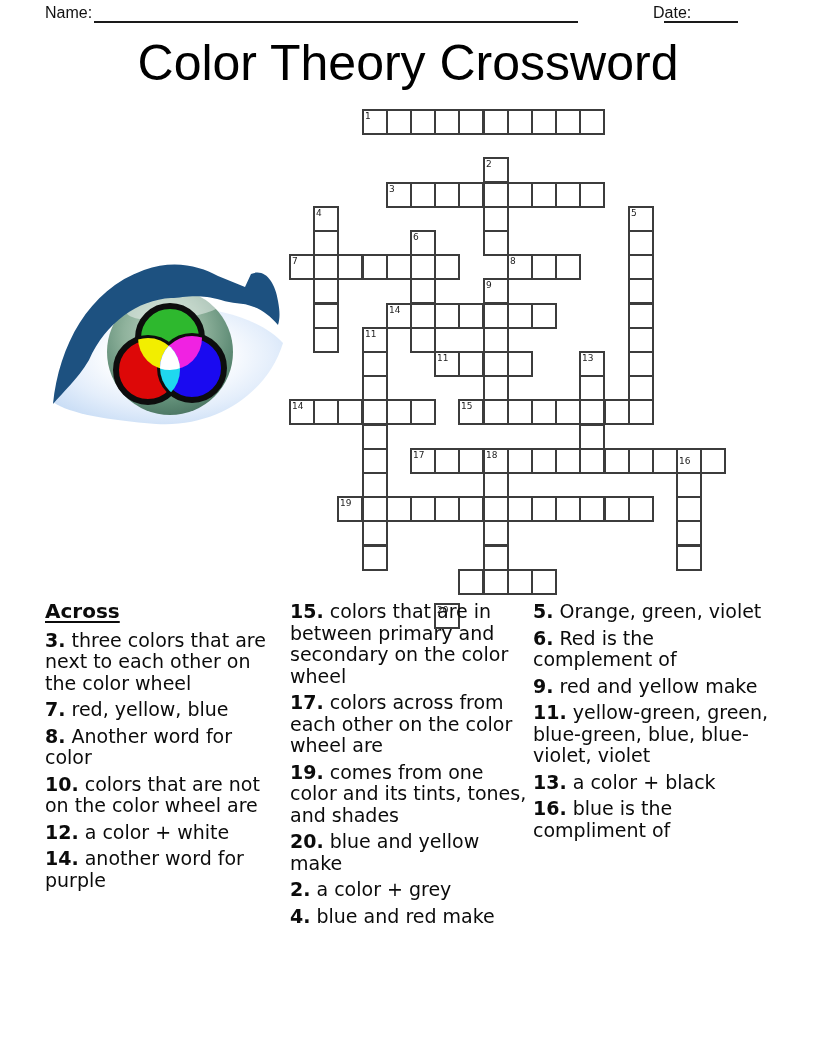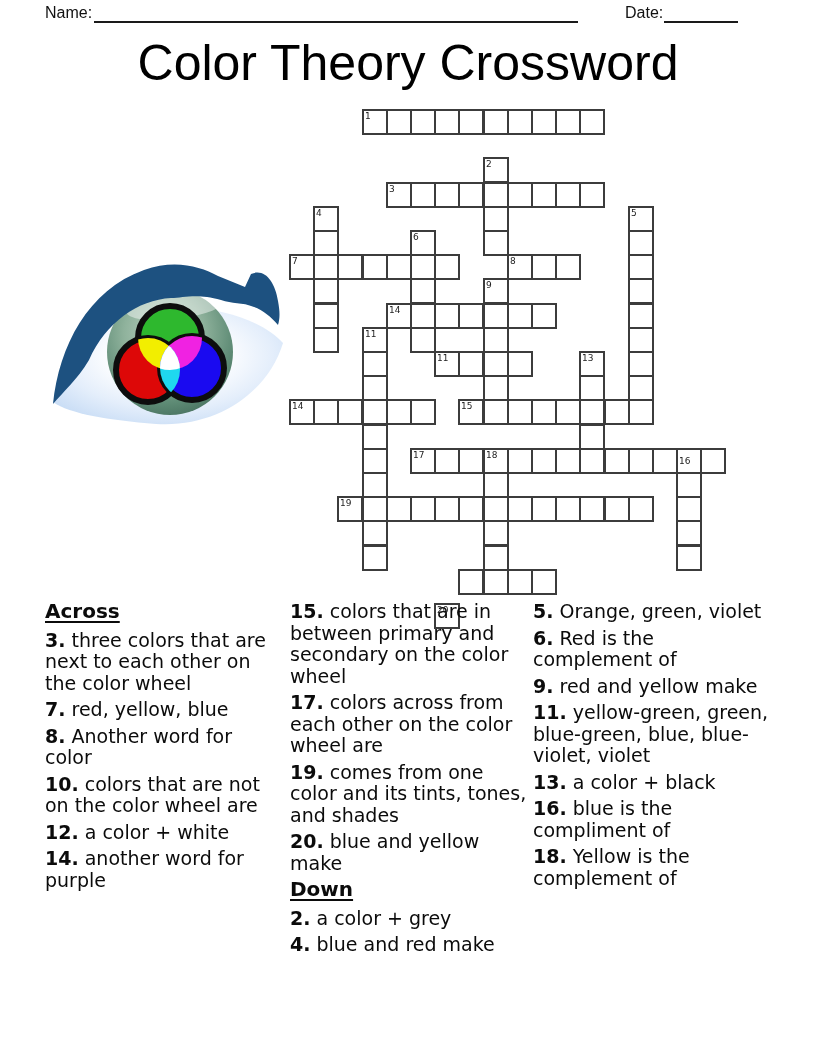--- a/index.html
+++ b/index.html
@@ -5,21 +5,21 @@
   html,body{margin:0;padding:0;}
   body{
     width:816px;height:1056px;position:relative;background:#ffffff;
     font-family:"DejaVu Sans",sans-serif;color:#000;overflow:hidden;
   }
   
   .top-label{position:absolute;font-family:"Liberation Sans",sans-serif;font-size:16px;color:#111;top:4px;}
   .blank{position:absolute;border-bottom:2px solid #1a1a1a;height:17px;top:4px;}
   #name-label{left:45px;}
   #name-blank{left:94px;width:484px;}
-  #date-label{left:625px;}
+  #date-label{left:653px;}
   #date-blank{left:664px;width:74px;}
   
   .page-title{
     position:absolute;top:34px;left:0;width:100%;text-align:center;
     font-family:"Liberation Sans",sans-serif;font-size:50px;font-weight:400;color:#000;
   }
   
   .grid-layer{position:absolute;left:0;top:0;width:816px;height:1056px;}
   .cell{
     position:absolute;width:26px;height:26px;box-sizing:border-box;
@@ -295,25 +295,23 @@
     <p class="clue"><b class="cnum">8.</b> Another word for color</p>
     <p class="clue"><b class="cnum">10.</b> colors that are not on the color wheel are</p>
     <p class="clue"><b class="cnum">12.</b> a color + white</p>
     <p class="clue"><b class="cnum">14.</b> another word for purple</p>
   </div>
 <div class="clue-col" id="clue-col-1">
     <p class="clue"><b class="cnum">15.</b> colors that are in between primary and secondary on the color wheel</p>
     <p class="clue"><b class="cnum">17.</b> colors across from each other on the color wheel are</p>
     <p class="clue"><b class="cnum">19.</b> comes from one color and its tints, tones, and shades</p>
     <p class="clue"><b class="cnum">20.</b> blue and yellow make</p>
-    <div class="clue-header">Down</div>
     <p class="clue"><b class="cnum">2.</b> a color + grey</p>
     <p class="clue"><b class="cnum">4.</b> blue and red make</p>
   </div>
 <div class="clue-col" id="clue-col-2">
     <p class="clue"><b class="cnum">5.</b> Orange, green, violet</p>
     <p class="clue"><b class="cnum">6.</b> Red is the complement of</p>
     <p class="clue"><b class="cnum">9.</b> red and yellow make</p>
     <p class="clue"><b class="cnum">11.</b> yellow-green, green, blue-green, blue, blue-violet, violet</p>
     <p class="clue"><b class="cnum">13.</b> a color + black</p>
     <p class="clue"><b class="cnum">16.</b> blue is the compliment of</p>
-    <p class="clue"><b class="cnum">18.</b> Yellow is the complement of</p>
   </div>
 
 </body></html>

